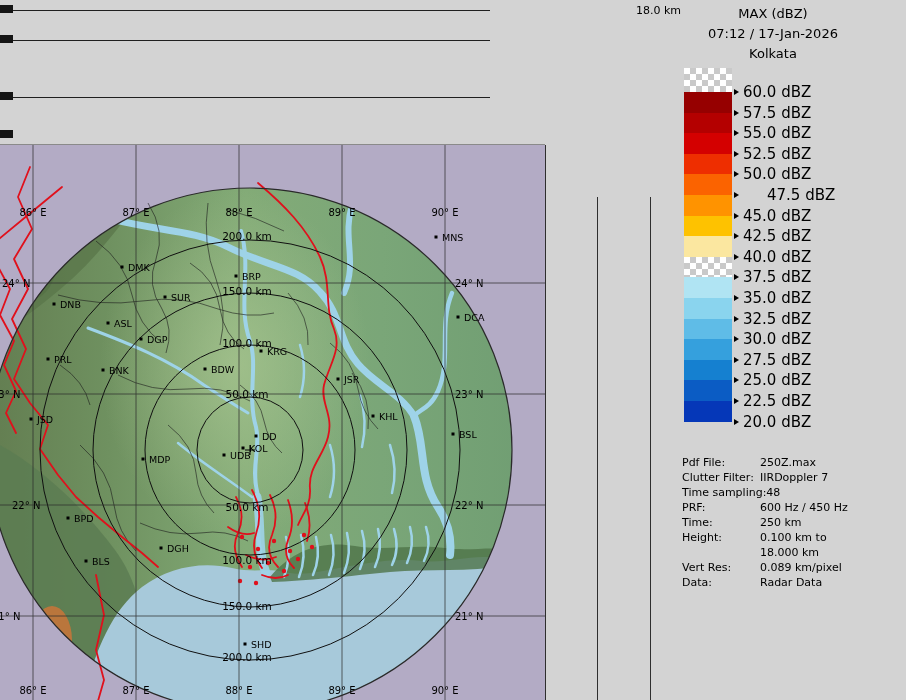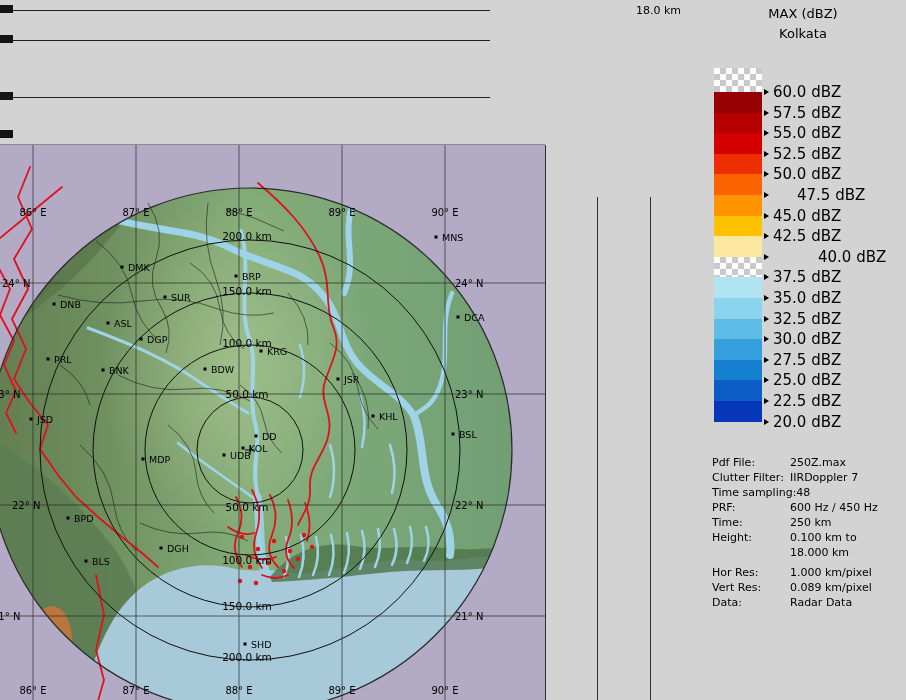--- a/index.html
+++ b/index.html
@@ -7,21 +7,21 @@
   .screen{position:relative;width:906px;height:700px;overflow:hidden;background:#d3d3d3;padding-left:16px;}
   .hline{position:absolute;height:1px;background:#1f1f1f;}
   .vline{position:absolute;width:1px;background:#2e2e2e;}
   .tick{position:absolute;left:0;width:13px;height:8px;background:#141414;}
   .axis-label{position:absolute;font-size:11px;color:#000;white-space:nowrap;}
   #radar-svg{position:absolute;left:0;top:145px;}
   #radar-svg text{font-family:"DejaVu Sans","Liberation Sans",sans-serif;fill:#000;}
   #radar-svg .geo{font-size:10px;}
   #radar-svg .ring{font-size:10.5px;}
   #radar-svg .station{font-size:9.5px;}
-  .legend{position:absolute;left:706px;top:0;width:200px;height:508px;}
+  .legend{position:absolute;left:676px;top:0;width:200px;height:508px;}
   .legend-head{position:absolute;top:4px;left:0;width:194px;text-align:center;font-size:13px;line-height:20px;color:#000;}
   .colorbar{position:absolute;left:8px;top:68px;width:48px;height:354px;}
   .swatch{position:absolute;left:0;width:48px;}
   .checker{background-color:#fff;
     background-image:linear-gradient(45deg,#c9c9c9 25%,transparent 25%,transparent 75%,#c9c9c9 75%),
                      linear-gradient(45deg,#c9c9c9 25%,transparent 25%,transparent 75%,#c9c9c9 75%);
     background-size:12px 12px;background-position:0 0,6px 6px;}
   .colorbar-labels{position:absolute;left:58px;top:68px;width:140px;height:360px;}
   .legend-label{position:absolute;left:0;height:16px;display:flex;align-items:center;font-size:15px;color:#000;white-space:nowrap;}
   .tri{width:0;height:0;border-left:5px solid #000;border-top:3.5px solid transparent;border-bottom:3.5px solid transparent;margin-right:4px;}
@@ -251,20 +251,21 @@
         <rect x="159.5" y="401.5" width="3" height="3" fill="#000"></rect>
         <text x="167" y="406.5" class="station" text-anchor="start">DGH</text>
         <rect x="243.5" y="497.5" width="3" height="3" fill="#000"></rect>
         <text x="251" y="502.5" class="station" text-anchor="start">SHD</text>
       </g>
   </svg>
 
   <div class="legend">
     <div class="legend-head">
       <div>MAX (dBZ)</div>
+      <div>07:12 / 17-Jan-2026</div>
       <div>Kolkata</div>
     </div>
     <div class="colorbar">
         <div class="swatch checker" style="top: 0px; height: 24px;"></div>
         <div class="swatch" style="background: rgb(150, 0, 0); top: 24px; height: 20.6px;"></div>
         <div class="swatch" style="background: rgb(180, 0, 0); top: 44.6px; height: 20.6px;"></div>
         <div class="swatch" style="background: rgb(212, 0, 0); top: 65.2px; height: 20.6px;"></div>
         <div class="swatch" style="background: rgb(238, 46, 0); top: 85.8px; height: 20.6px;"></div>
         <div class="swatch" style="background: rgb(251, 99, 0); top: 106.4px; height: 20.6px;"></div>
         <div class="swatch" style="background: rgb(255, 147, 0); top: 127px; height: 20.6px;"></div>
@@ -305,21 +306,21 @@
           <span>47.5 dBZ</span>
         </div>
         <div class="legend-label" style="top: 139.6px;">
           <span class="tri"></span>
           <span>45.0 dBZ</span>
         </div>
         <div class="legend-label" style="top: 160.2px;">
           <span class="tri"></span>
           <span>42.5 dBZ</span>
         </div>
-        <div class="legend-label" style="top: 180.8px; gap: 45px;">
+        <div class="legend-label" style="top: 180.8px;">
           <span class="tri"></span>
           <span>40.0 dBZ</span>
         </div>
         <div class="legend-label" style="top: 201.4px;">
           <span class="tri"></span>
           <span>37.5 dBZ</span>
         </div>
         <div class="legend-label" style="top: 222px;">
           <span class="tri"></span>
           <span>35.0 dBZ</span>
@@ -351,20 +352,19 @@
       </div>
     <div class="info">
       <div id="info-rows">
           <div class="info-row"><span class="ilabel">Pdf File:</span><span>250Z.max</span></div>
           <div class="info-row"><span class="ilabel">Clutter Filter:</span><span>IIRDoppler 7</span></div>
           <div class="info-row"><span class="ilabel">Time sampling:48</span><span></span></div>
           <div class="info-row"><span class="ilabel">PRF:</span><span>600 Hz / 450 Hz</span></div>
           <div class="info-row"><span class="ilabel">Time:</span><span>250 km</span></div>
           <div class="info-row"><span class="ilabel">Height:</span><span>0.100 km to</span></div>
           <div class="info-row"><span class="ilabel"></span><span>18.000 km</span></div>
-          <div class="info-row gap"><span class="ilabel">Hor Res:</span><span>1.000 km/pixel</span></div>
           <div class="info-row"><span class="ilabel">Vert Res:</span><span>0.089 km/pixel</span></div>
           <div class="info-row"><span class="ilabel">Data:</span><span>Radar Data</span></div>
         </div>
     </div>
   </div>
 
 </div>
 
 </body></html>

